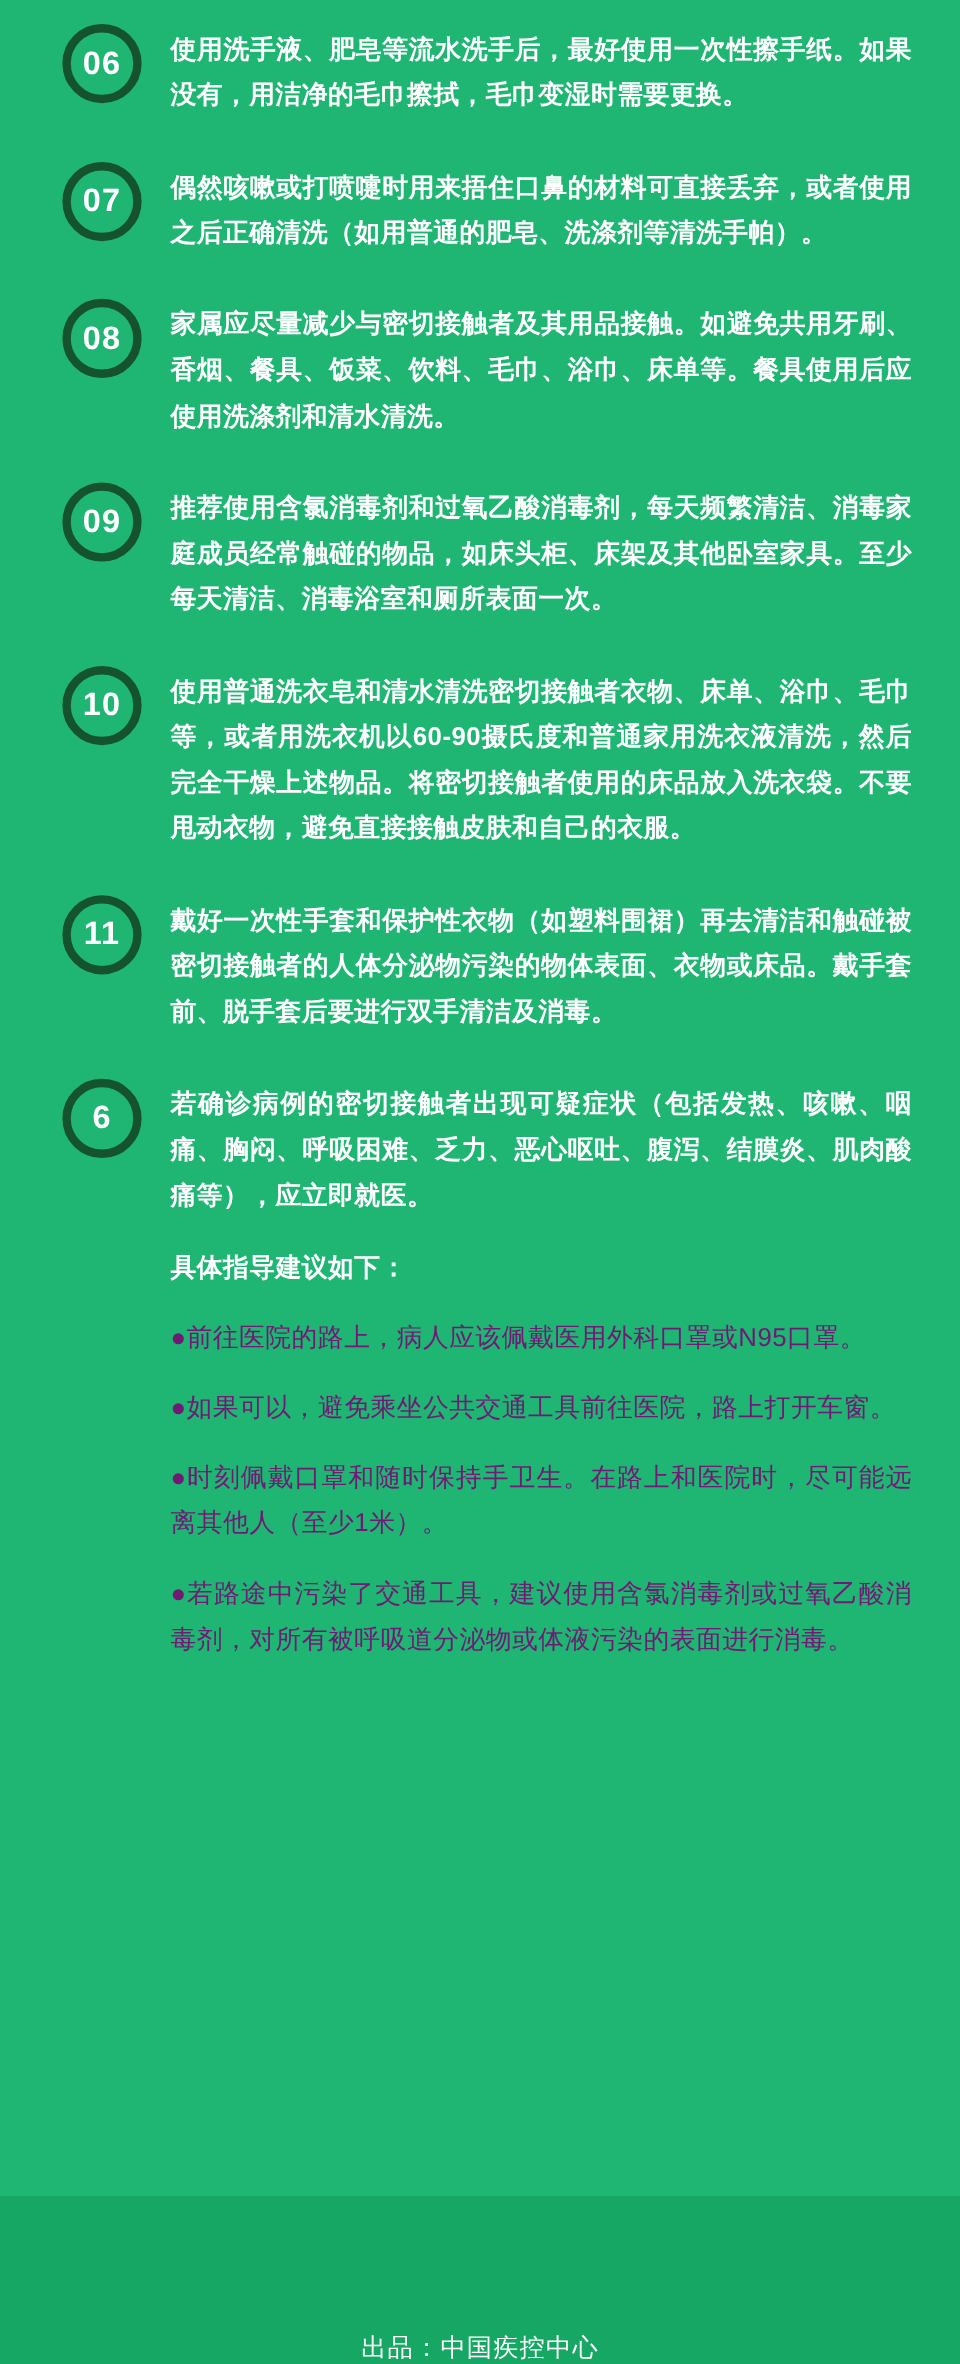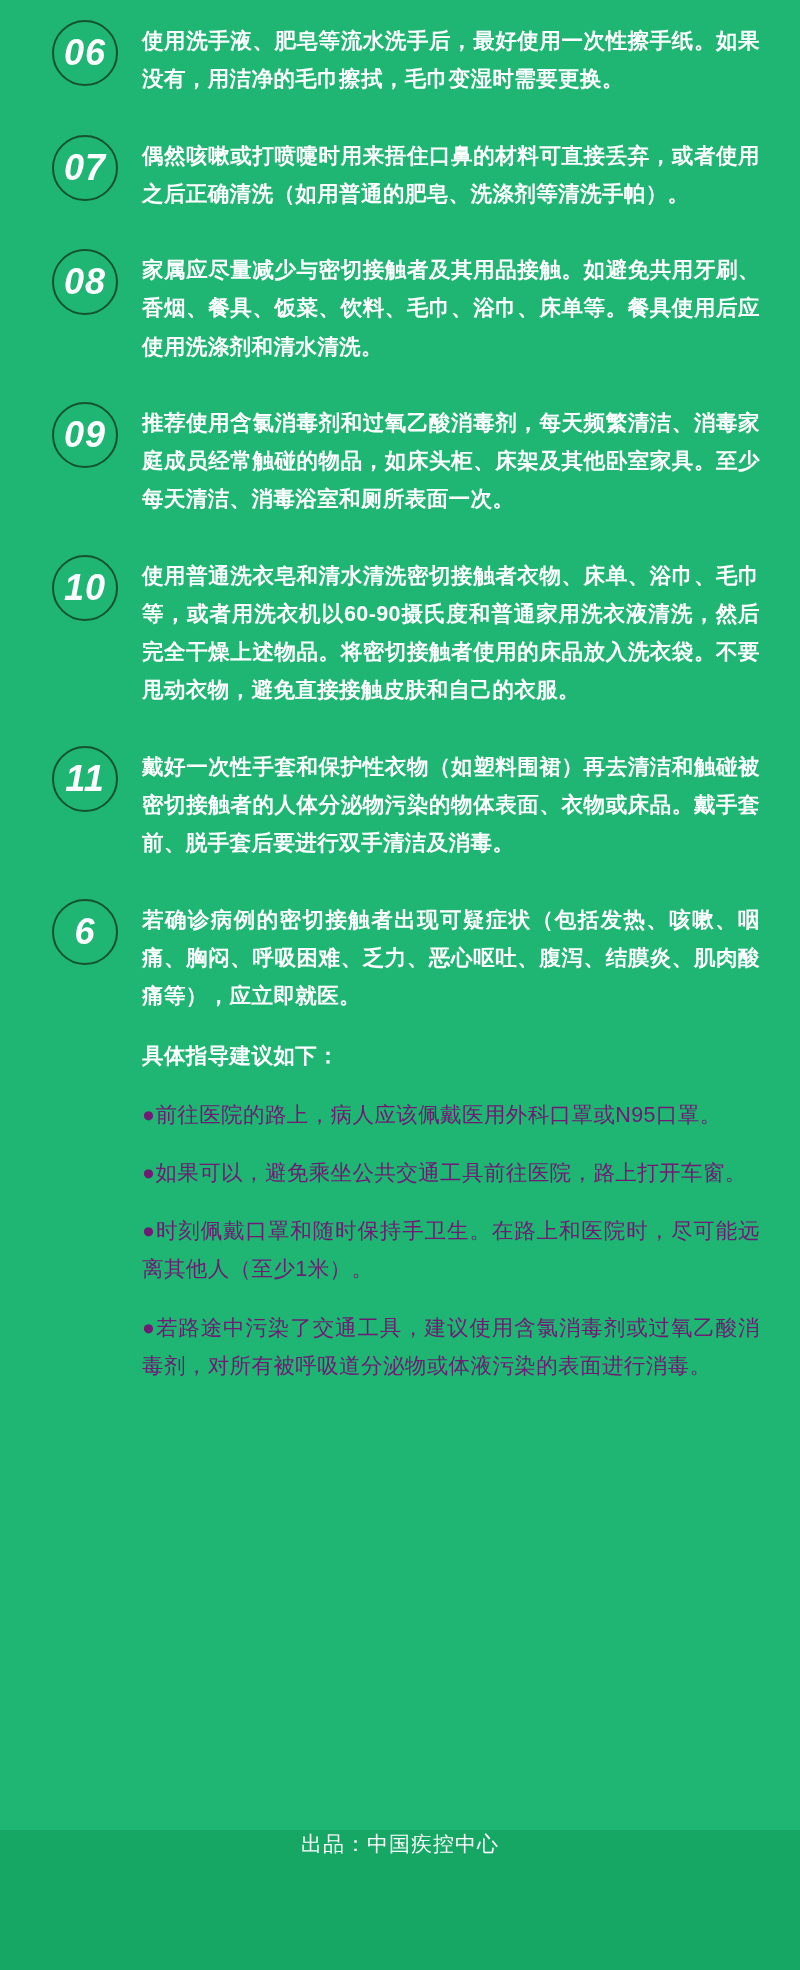--- a/index.html
+++ b/index.html
@@ -23,32 +23,31 @@
   .item {
     display: flex;
     align-items: flex-start;
     padding: 0 40px 0 52px;
     margin-bottom: 34px;
   }
   .badge {
     flex: 0 0 auto;
     width: 66px;
     height: 66px;
-    border: 2px solid #14532d;
+    border: 7px solid #14532d;
     border-radius: 50%;
     color: #ffffff;
     display: flex;
     align-items: center;
     justify-content: center;
-    font-size: 36px;
+    font-size: 27px;
     font-weight: bold;
     letter-spacing: 1px;
     margin-right: 24px;
     margin-top: 2px;
-    font-style: italic;
   }
   .body {
     flex: 1 1 auto;
     padding-top: 4px;
   }
   .para {
     color: #ffffff;
     font-size: 21.5px;
     line-height: 1.78;
     letter-spacing: 0.4px;
@@ -71,21 +70,21 @@
     letter-spacing: 0.4px;
     text-align: justify;
     margin-top: 20px;
     font-weight: 500;
   }
   .footer {
     flex: 0 0 auto;
     background: #15a763;
     height: 140px;
     display: flex;
-    align-items: flex-start;
+    align-items: flex-end;
     justify-content: center;
   }
   .footer-text {
     color: #ffffff;
     font-size: 21px;
     letter-spacing: 1px;
     font-weight: 500;
   }
   .spacer-top { height: 8px; }
 </style>

